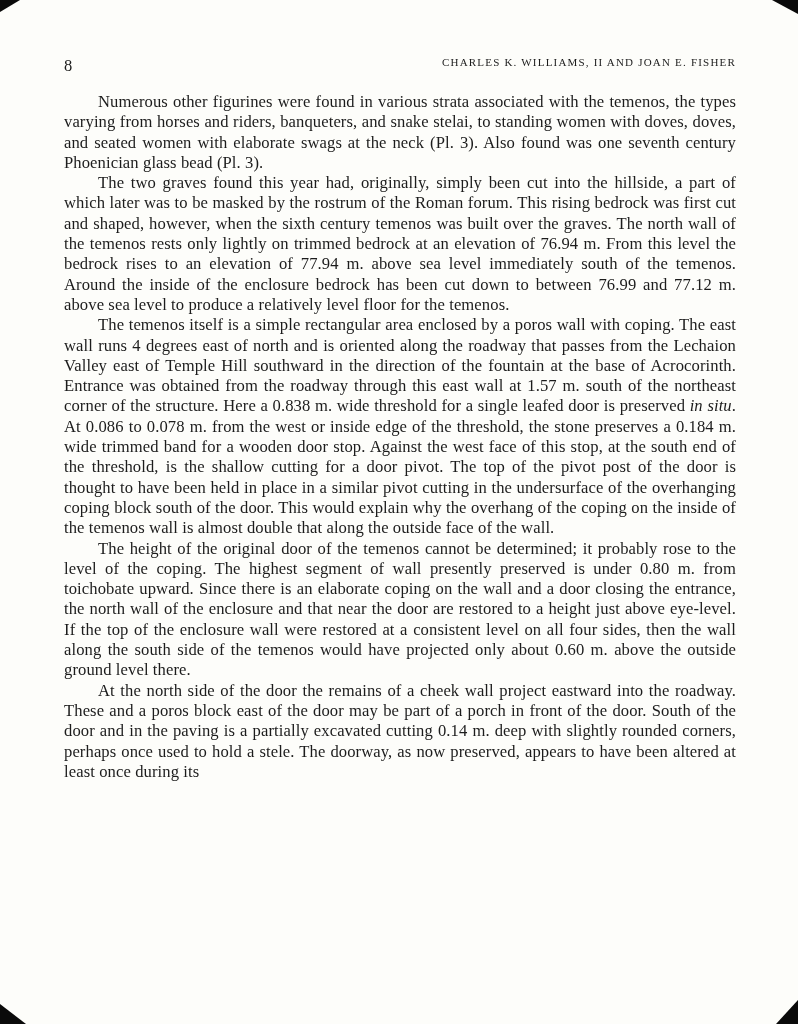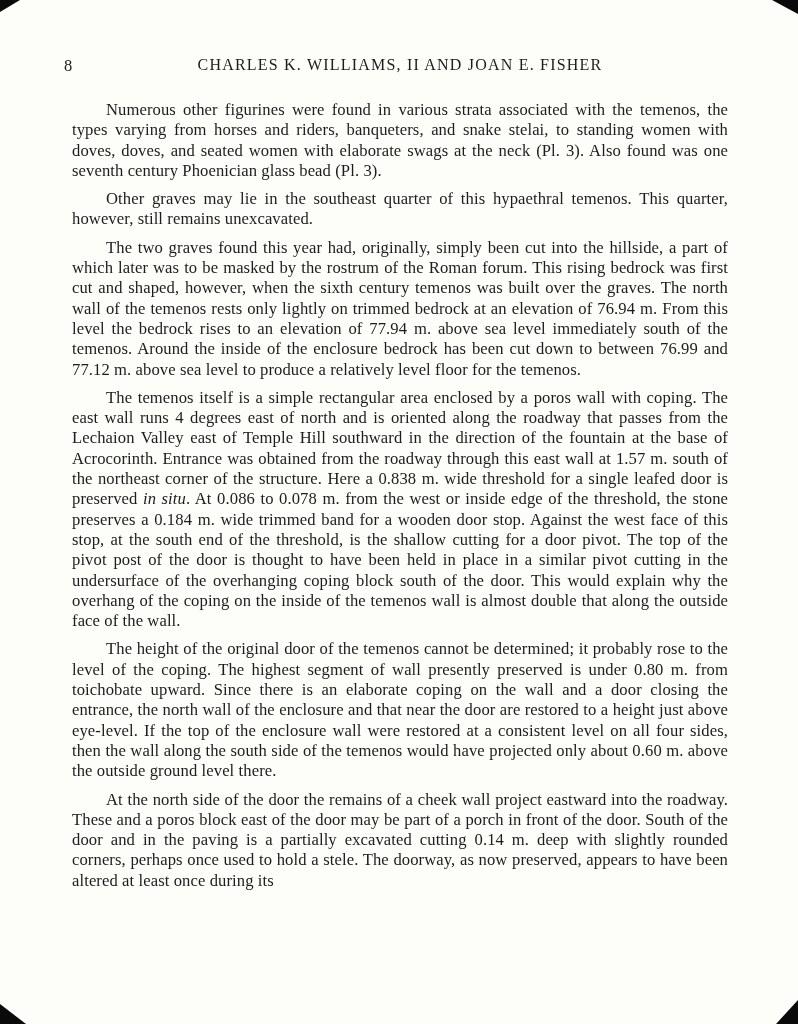--- a/index.html
+++ b/index.html
@@ -42,34 +42,34 @@
     position: absolute;
     left: 0;
     top: 0;
     font-size: 16.5px;
   }
   .running-head {
     position: absolute;
     left: 0;
     right: 0;
     top: 0;
-    text-align: center;
-    font-size: 16px;
+    text-align: right;
+    font-size: 11px;
     letter-spacing: 1.2px;
     white-space: nowrap;
   }
 
   .page-body {
     position: absolute;
     top: 92px;
     left: 64px;
     right: 62px;
   }
   .page-body p {
-    margin: 8px;
+    margin: 0;
     font-size: 16.6px;
     line-height: 20.3px;
     text-align: justify;
     text-indent: 34px;
     letter-spacing: 0.1px;
   }
   .page-body p i {
   }
 </style>
 </head>
@@ -84,21 +84,20 @@
 
   <div class="page-header">
     <span class="page-number">8</span>
     <span class="running-head">CHARLES K. WILLIAMS, II AND JOAN E. FISHER</span>
   </div>
 
   <div class="page-body">
 
     <p><span>Numerous other figurines were found in various strata associated with the temenos, the types varying from horses and riders, banqueters, and snake stelai, to standing women with doves, doves, and seated women with elaborate swags at the neck (Pl. 3).  Also found was one seventh century Phoenician glass bead (Pl. 3).</span></p>
 
-    <p><span>Other graves may lie in the southeast quarter of this hypaethral temenos.  This quarter, however, still remains unexcavated.</span></p>
 
     <p><span>The two graves found this year had, originally, simply been cut into the hillside, a part of which later was to be masked by the rostrum of the Roman forum.  This rising bedrock was first cut and shaped, however, when the sixth century temenos was built over the graves.  The north wall of the temenos rests only lightly on trimmed bedrock at an elevation of 76.94 m.  From this level the bedrock rises to an elevation of 77.94 m. above sea level immediately south of the temenos.  Around the inside of the enclosure bedrock has been cut down to between 76.99 and 77.12 m. above sea level to produce a relatively level floor for the temenos.</span></p>
 
     <p><span>The temenos itself is a simple rectangular area enclosed by a poros wall with coping.  The east wall runs 4 degrees east of north and is oriented along the roadway that passes from the Lechaion Valley east of Temple Hill southward in the direction of the fountain at the base of Acrocorinth.  Entrance was obtained from the roadway through this east wall at 1.57 m. south of the northeast corner of the structure.  Here a 0.838 m. wide threshold for a single leafed door is preserved </span><i>in situ</i><span>.  At 0.086 to 0.078 m. from the west or inside edge of the threshold, the stone preserves a 0.184 m. wide trimmed band for a wooden door stop.  Against the west face of this stop, at the south end of the threshold, is the shallow cutting for a door pivot.  The top of the pivot post of the door is thought to have been held in place in a similar pivot cutting in the undersurface of the overhanging coping block south of the door.  This would explain why the overhang of the coping on the inside of the temenos wall is almost double that along the outside face of the wall.</span></p>
 
     <p><span>The height of the original door of the temenos cannot be determined; it probably rose to the level of the coping.  The highest segment of wall presently preserved is under 0.80 m. from toichobate upward.  Since there is an elaborate coping on the wall and a door closing the entrance, the north wall of the enclosure and that near the door are restored to a height just above eye-level.  If the top of the enclosure wall were restored at a consistent level on all four sides, then the wall along the south side of the temenos would have projected only about 0.60 m. above the outside ground level there.</span></p>
 
     <p><span>At the north side of the door the remains of a cheek wall project eastward into the roadway.  These and a poros block east of the door may be part of a porch in front of the door.  South of the door and in the paving is a partially excavated cutting 0.14 m. deep with slightly rounded corners,  perhaps once used to hold a stele. The doorway, as now preserved, appears to have been altered at least once during its</span></p>
 
   </div>

